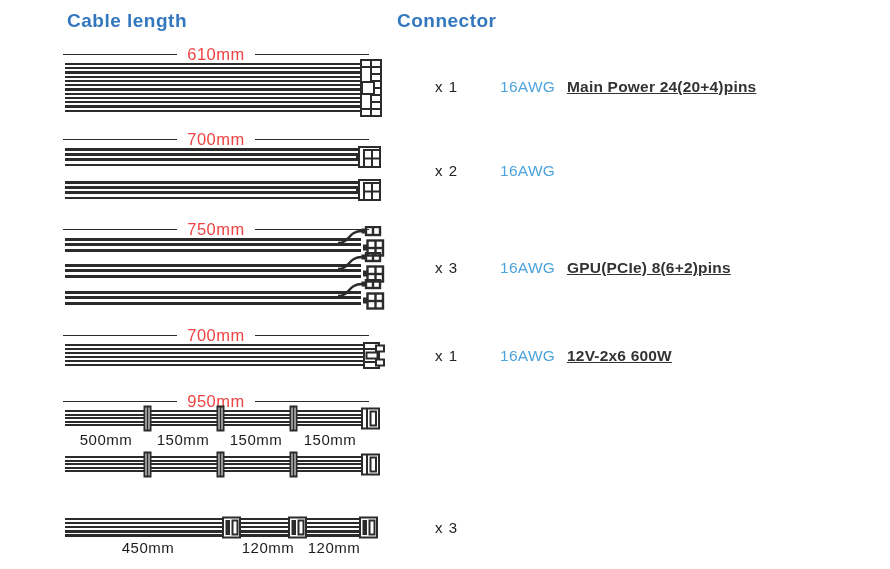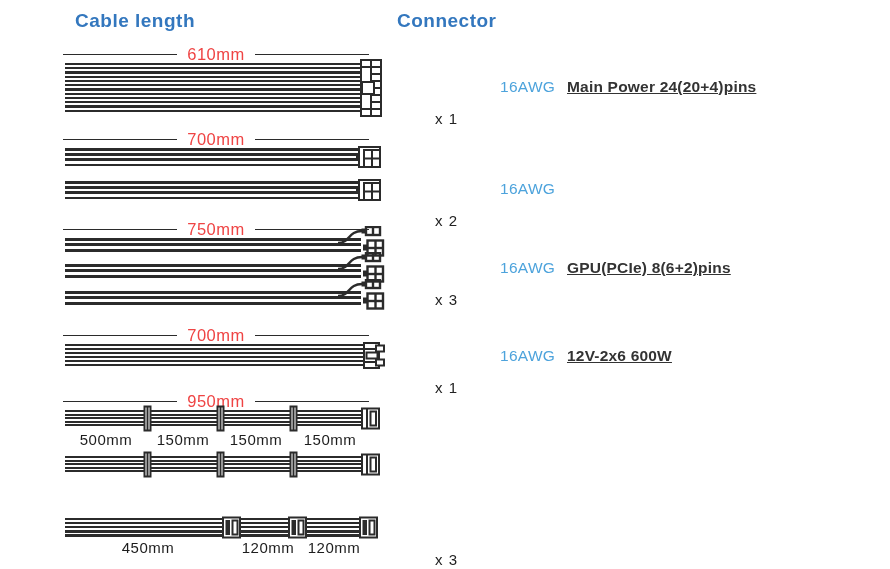--- a/index.html
+++ b/index.html
@@ -54,37 +54,37 @@
     font-size:15px;
     color:#1d1d1d;
     letter-spacing:0.5px;
     white-space:nowrap;
   }
 
   
   .conn-row{position:absolute;left:397px;width:490px;height:20px;}
   .qty{
     position:absolute;left:38px;
-    font-size:15px;color:#222222;letter-spacing:1px;white-space:nowrap;margin-top:32px;
+    font-size:15px;color:#222222;letter-spacing:1px;white-space:nowrap;
   }
   .awg{
     position:absolute;left:103px;
     font-size:15.5px;font-weight:normal;color:var(--awg);letter-spacing:0.3px;white-space:nowrap;
   }
   .desc{
     position:absolute;left:170px;
     font-size:15.5px;font-weight:bold;color:var(--text);letter-spacing:0.2px;white-space:nowrap;text-decoration:underline;
   }
 </style>
 </head>
 <body>
 
 <div id="stage">
 
-  <div class="col-title" style="left:75px;top:10px;">Cable length</div>
+  <div class="col-title" style="left:67px;top:10px;">Cable length</div>
   <div class="col-title" style="left:397px;top:10px;">Connector</div>
 
   <div class="dim" style="left:63px;top:45px;width:306px;">
     <span class="line"></span>
     <span class="txt">610mm</span>
     <span class="line"></span>
   </div>
   <div class="cable c1" style="left:65px;top:63px;width:297px;height:49px;"></div>
   <div class="conn" style="left:360px;top:59px;">
     <svg width="22" height="58" viewBox="0 0 22 58" stroke="#2b2b2b" stroke-width="2" fill="none">
@@ -286,21 +286,21 @@
   <span class="seg" style="left:148px;top:539px;">450mm</span>
   <span class="seg" style="left:268px;top:539px;">120mm</span>
   <span class="seg" style="left:334px;top:539px;">120mm</span>
 
   <div class="conn-row" style="top:78px;">
     <span class="qty">x 1</span>
     <span class="awg">16AWG</span>
     <span class="desc">Main Power 24(20+4)pins</span>
   </div>
 
-  <div class="conn-row" style="top:180px;text-align:right;">
+  <div class="conn-row" style="top:162px;text-align:right;">
     <span class="qty">x 2</span>
     <span class="awg">16AWG</span>
   </div>
 
   <div class="conn-row" style="top:259px;">
     <span class="qty">x 3</span>
     <span class="awg">16AWG</span>
     <span class="desc">GPU(PCIe) 8(6+2)pins</span>
   </div>
 

